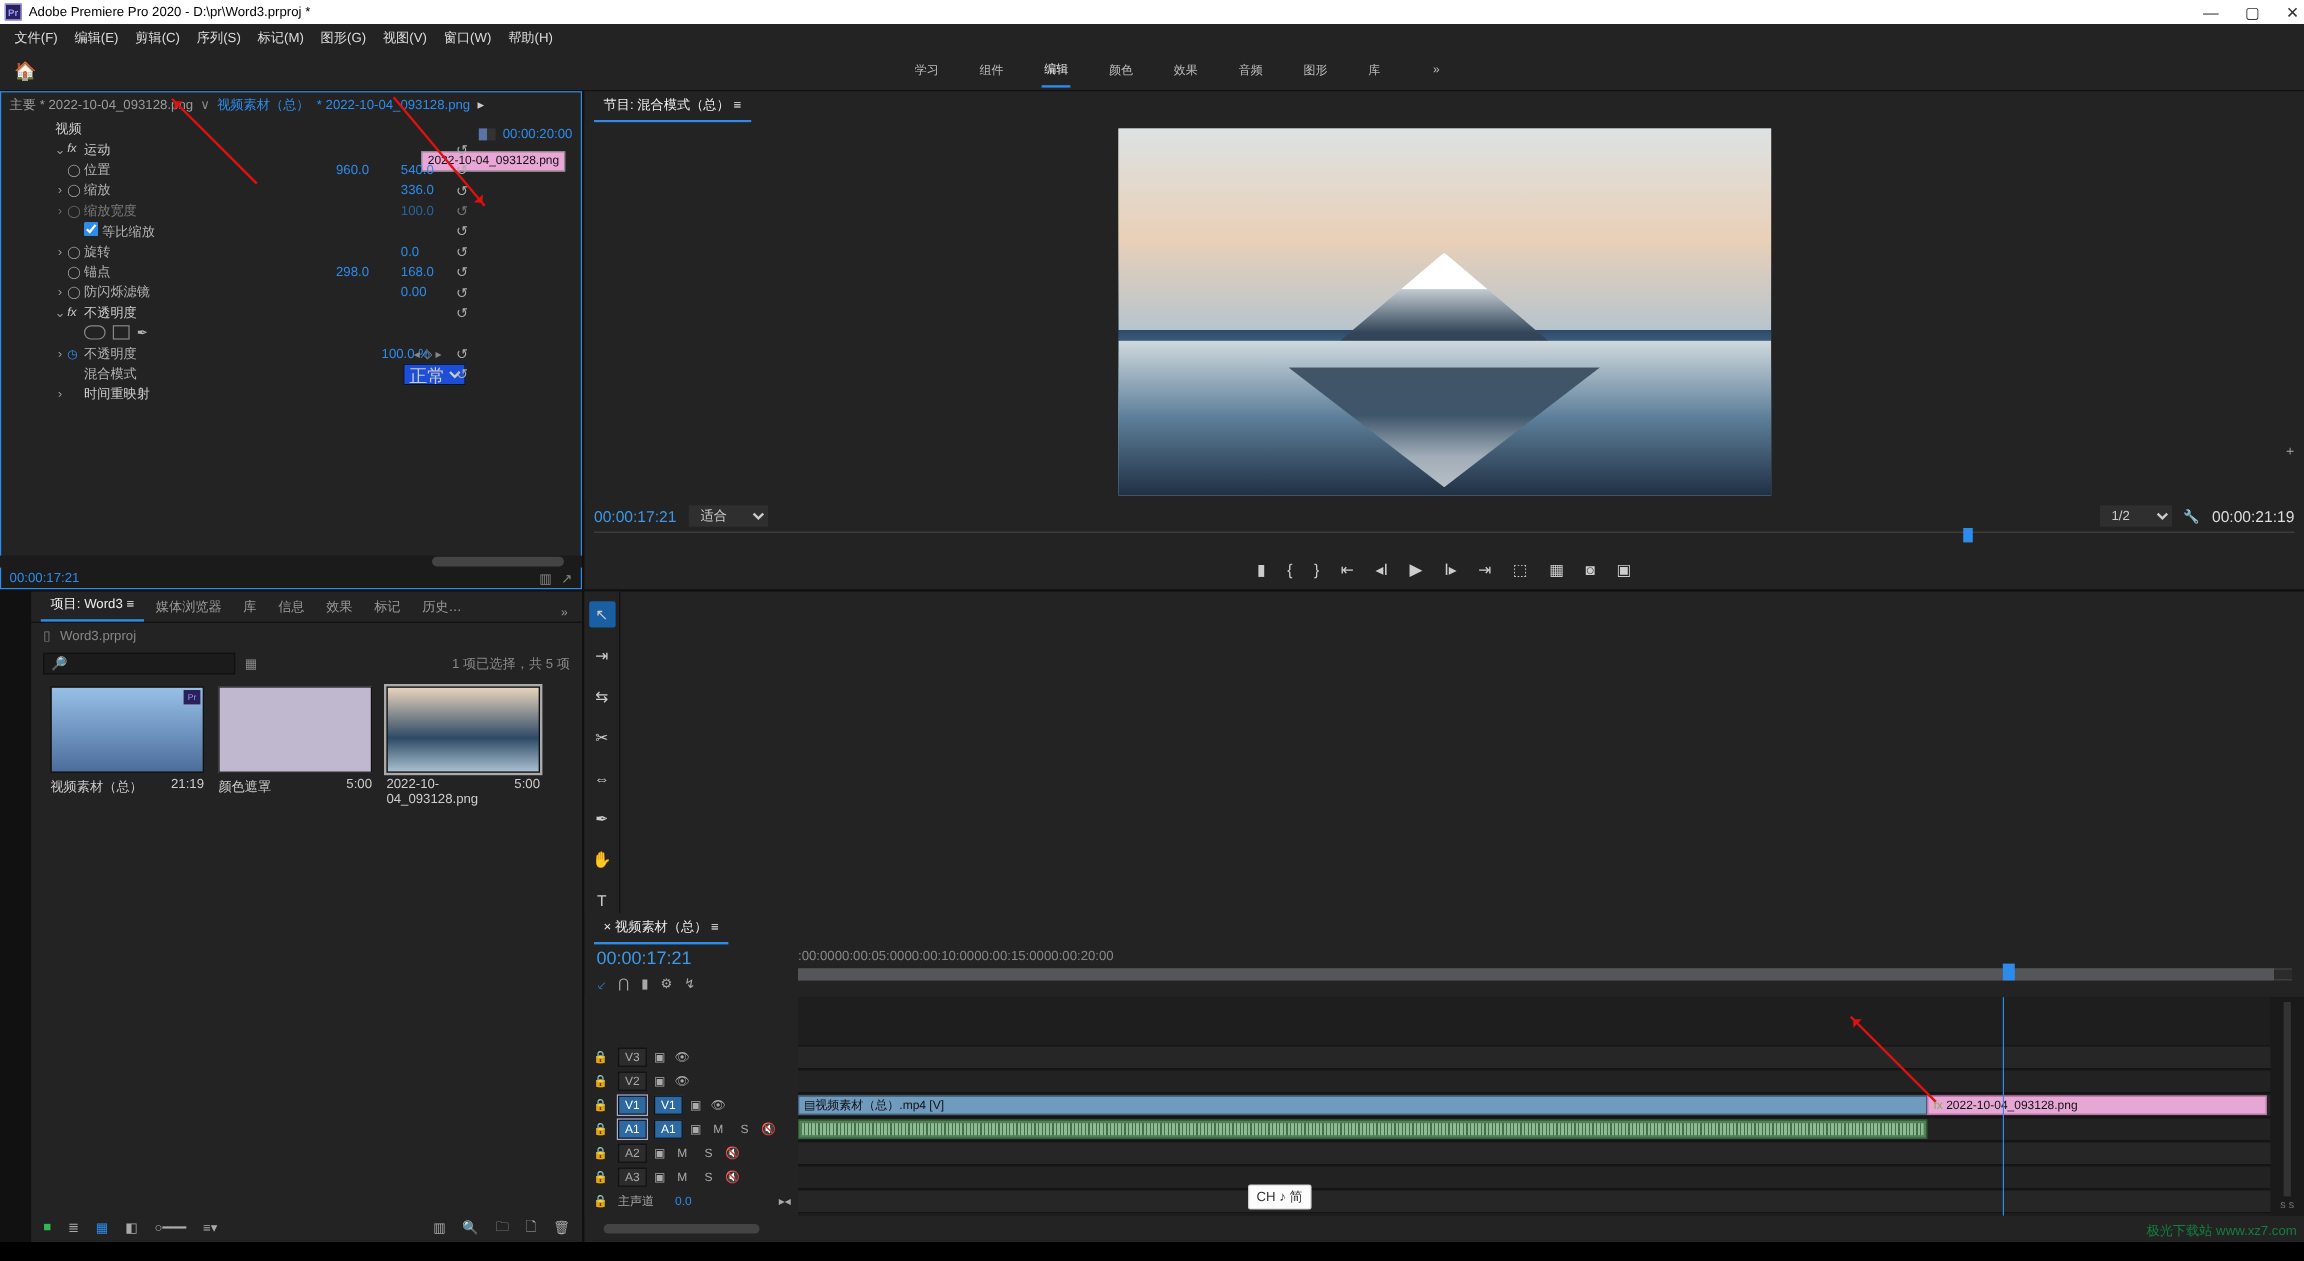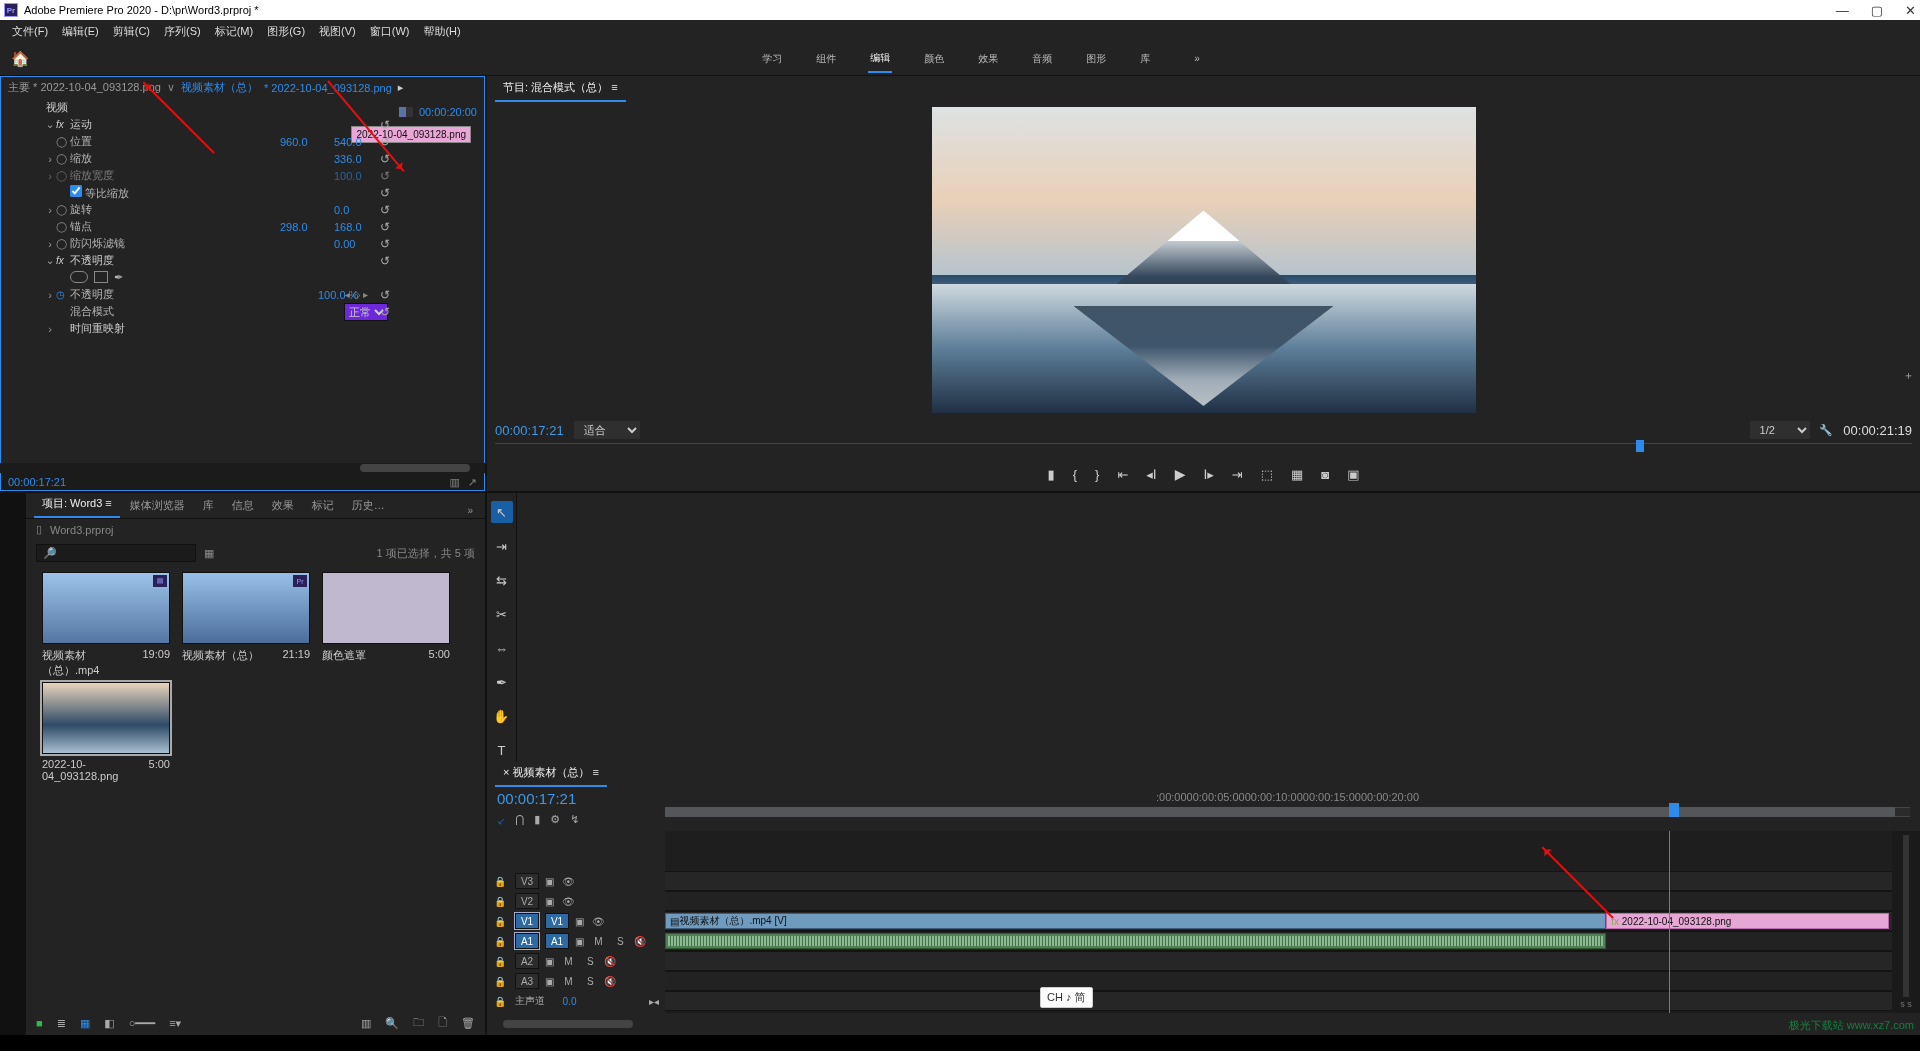--- a/index.html
+++ b/index.html
@@ -84,21 +84,21 @@
 .toolcol { width: 30px; background:#232323; display:flex; flex-direction:column; align-items:center; gap:12px; padding-top:8px; border-right:1px solid #111;}
 .toolcol .tool { width:22px; height:22px; display:flex; align-items:center; justify-content:center; color:#ccc; font-size:13px; border-radius:2px;}
 .toolcol .tool.active{ background:#1a5fa3;}
 .tl-main{ flex:1; display:flex; flex-direction:column;}
 .tl-tabs{ height:26px; display:flex; align-items:flex-end; padding:0 8px;}
 .tl-head{ height:44px; display:flex;}
 .tl-head .left{ width:178px; display:flex; flex-direction:column; justify-content:center; padding:0 10px; gap:6px;}
 .tl-head .left .tc{ color:#3c99e8; font-size:15px;}
 .tl-head .left .icons{ display:flex; gap:10px; color:#aaa;}
 .tl-head .ruler{ flex:1; position:relative;}
-.tl-head .ruler .marks{ position:absolute; left:0; right:10px; top:4px; display:flex; justify-content:center; color:#888;}
+.tl-head .ruler .marks{ position:absolute; left:0; right:10px; top:4px; display:flex; justify-content:flex-start; color:#888;}
 .tl-head .ruler .scale{ position:absolute; left:0; right:10px; top:20px; height:10px; background:#2b2b2b; border-top:1px solid #444; border-bottom:1px solid #444;}
 .tl-head .ruler .wa{ position:absolute; top:20px; height:10px; background:#55565a;}
 .tl-head .ruler .ph{ position:absolute; top:16px; width:10px; height:14px; background:#2d8ceb;}
 .tl-body{ flex:1; display:flex; position:relative;}
 .tl-left{ width:178px; background:#232323;}
 .track-hdr{ height:20px; display:flex; align-items:center; gap:6px; padding:0 6px; color:#aaa; font-size:10px;}
 .track-hdr .lock,.track-hdr .tgt,.track-hdr .eye,.track-hdr .m,.track-hdr .s{ width:16px; text-align:center;}
 .track-hdr .lbl{ width:24px; height:16px; background:#2c2c2c; border:1px solid #111; display:flex; align-items:center; justify-content:center;}
 .track-hdr .lbl.blue{ background:#2d6aa3; color:#fff;}
 .track-hdr .lbl.blue.out{ outline:1px solid #aac;}
@@ -109,21 +109,21 @@
 .clip.audio{ background:#4f8056; border-color:#2e5a35;}
 .clip.audio .wave{ position:absolute; inset:2px; background: repeating-linear-gradient(90deg,#9dc9a3 0 2px,#3f6d46 2px 3px); opacity:.8;}
 .clip.pink{ background:#e6a7d4; border-color:#bb6da9;}
 .tl-zoom{ height:14px; position:relative; margin:4px 8px;}
 .tl-zoom .thumb{ position:absolute; height:8px; top:3px; background:#444; border-radius:4px;}
 .arrow-red { position:absolute; background:#d11; height:2px; transform-origin:left center; }
 .arrow-red::after{content:"";position:absolute;right:-2px;top:-4px;border:5px solid transparent;border-left-color:#d11;}
 .ime-chip{ position:absolute; left:1040px; top:987px; background:#fcfcfc; border:1px solid #ccc; color:#333; font-size:11px; padding:2px 6px; border-radius:2px;}
 .taskbar{ position:absolute; left:0; right:0; bottom:0; height:16px; background:#000;}
 .watermark{position:absolute; right:6px; bottom:18px; color:#0ea34b; font-size:11px; opacity:.7; text-align:right;}
-select.mini{ background:#6d28d9; border:1px solid #111; color:#ccc; font-size:11px; height:18px;}
+select.mini{ background:#1d4ed8; border:1px solid #111; color:#ccc; font-size:15px; height:18px;}
 </style>
 </head>
 <body>
 
 <div class="titlebar">
   <div class="left">
     <span class="pr-icon">Pr</span>
     <span>Adobe Premiere Pro 2020 - D:\pr\Word3.prproj *</span>
   </div>
   <div class="winctl">
@@ -344,29 +344,20 @@
       <span>▯</span>
       <span>Word3.prproj</span>
     </div>
     <div class="proj-header">
       <span class="search">🔎</span>
       <span>▦</span>
       <span style="flex:1"></span>
       <span>1 项已选择，共 5 项</span>
     </div>
     <div class="bins">
-      <div class="bin">
-          <div class="thumb" style="background:linear-gradient(180deg,#9cc3e9,#5576a3)">
-            <div class="badge">▤</div>
-          </div>
-          <div class="name">
-            <span>视频素材（总）.mp4</span>
-            <span class="dur">19:09</span>
-          </div>
-        </div>
       <div class="bin">
           <div class="thumb" style="background:linear-gradient(180deg,#97c0e8,#4c6d9b)">
             <div class="badge">Pr</div>
           </div>
           <div class="name">
             <span>视频素材（总）</span>
             <span class="dur">21:19</span>
           </div>
         </div>
       <div class="bin">

